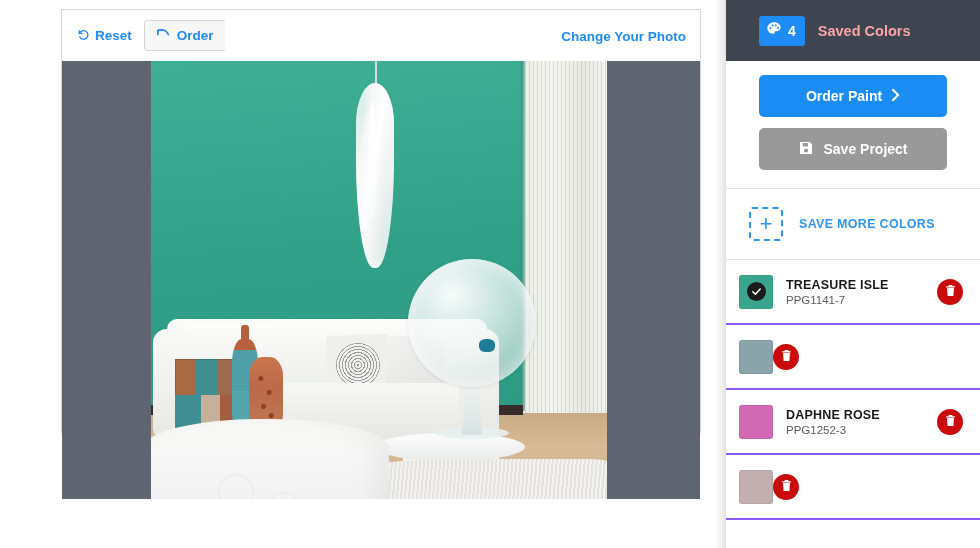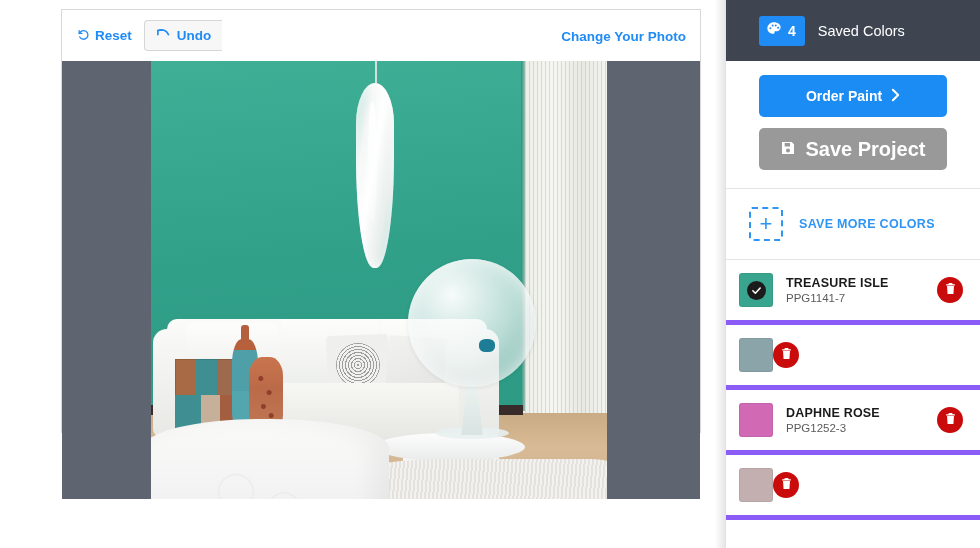--- a/index.html
+++ b/index.html
@@ -250,37 +250,37 @@
     height: 61px; background: #3e4550;
     display: flex; align-items: center; padding-left: 33px; gap: 13px;
   }
   .count-badge {
     display: flex; align-items: center; gap: 6px;
     background: #1f8bf5; border-radius: 3px;
     padding: 5px 9px 5px 7px;
     cursor: pointer;
   }
   .count-badge .num { color:#fff; font-size: 14px; font-weight: bold; }
-  .sb-title { color: #ffffff; font-size: 14.5px; font-weight: normal; }
+  .sb-title { color: #fca5a5; font-size: 14.5px; font-weight: bold; }
 
   .sb-actions { padding: 14px 33px 18px 33px; }
   .btn-order {
     width: 100%; height: 42px;
     background: #1b8cf3; color: #fff;
     border: none; border-radius: 5px;
     font-size: 14px; font-weight: bold; cursor: pointer;
     display: flex; align-items: center; justify-content: center; gap: 9px;
     font-family: "Liberation Sans", sans-serif;
     margin-bottom: 11px;
   }
   .btn-save {
     width: 100%; height: 42px;
     background: #999999; color: #fff;
     border: none; border-radius: 5px;
-    font-size: 20px; font-weight: bold; cursor: pointer;
+    font-size: 14px; font-weight: bold; cursor: pointer;
     display: flex; align-items: center; justify-content: center; gap: 9px;
     font-family: "Liberation Sans", sans-serif;
   }
   .sb-divider { height: 1px; background: #e4e4e4; }
 
   .save-more {
     display: flex; align-items: center; gap: 16px;
     padding: 18px 0 18px 23px; cursor: pointer;
   }
   .plus-box {
@@ -290,21 +290,21 @@
     color: #2f95f3; font-size: 22px; line-height: 1; font-weight: 300;
   }
   .save-more-label {
     color: #2f95f3; font-size: 12.5px; font-weight: bold; letter-spacing: .3px; text-align: right;
   }
 
   .color-list { }
   .color-row {
     display: flex; align-items: center;
     height: 65px; padding: 0 17px 0 13px;
-    border-bottom: 5px solid #8b5cf6;
+    border-bottom: 2px solid #8b5cf6;
   }
   .swatch {
     width: 34px; height: 34px; border-radius: 3px; flex: 0 0 34px;
     display: flex; align-items: center; justify-content: center;
     box-shadow: inset 0 0 0 1px rgba(0,0,0,.06);
     cursor: pointer;
   }
   .check-circle {
     width: 19px; height: 19px; border-radius: 50%;
     background: #1b1b1b;
@@ -345,21 +345,21 @@
         </button>
 
         <div class="undo-redo">
           <button class="ur-btn undo">
             <span>
               <svg width="15" height="12" viewBox="0 0 24 18" fill="none" stroke="#1f8bf5" stroke-width="2.6" stroke-linecap="round" stroke-linejoin="round">
                 <path d="M3 10 L3 3 L10 3"></path>
                 <path d="M3 4c7-4 14-1 17 6"></path>
               </svg>
             </span>
-            <span>Undo</span>
+            <span>Order</span>
           </button>
         </div>
       </div>
 
       <button class="change-photo">Change Your Photo</button>
     </div>
 
     <div class="photo-wrap">
       <div class="photo-inner">
         <div class="wall"></div>

